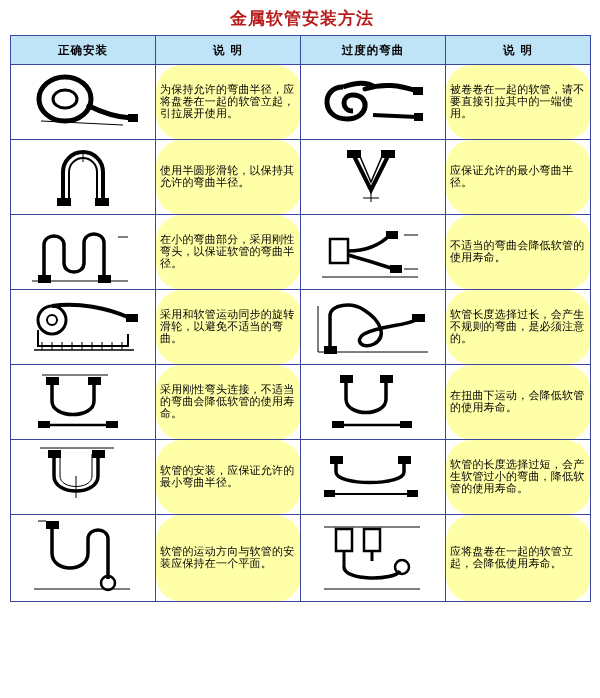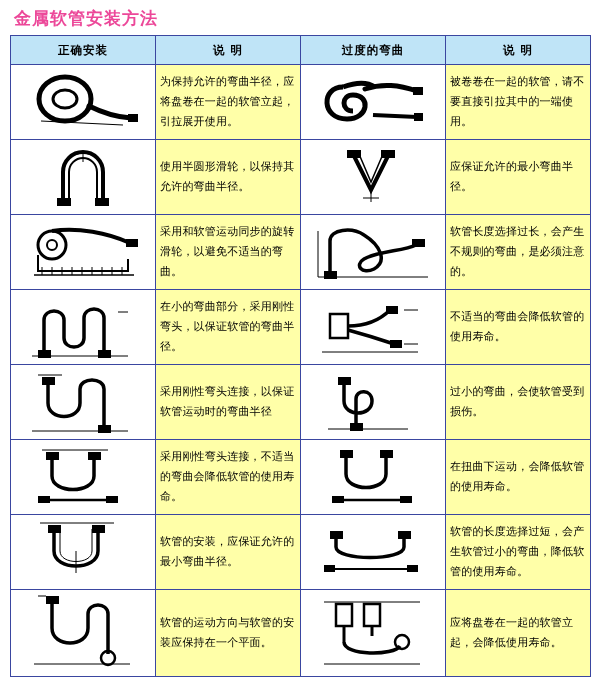--- a/index.html
+++ b/index.html
@@ -18,23 +18,24 @@
     width: 600px;
     height: 698px;
     position: relative;
     box-sizing: border-box;
     padding: 6px 10px 0 10px;
   }
   .title {
     font-size: 17px;
     font-weight: bold;
     letter-spacing: 1px;
-    color: #ec4899;
+    color: #b91c1c;
     margin: 2px 0 7px 4px;
     line-height: 20px;
+    text-align: center;
   }
   table.hose-table {
     border-collapse: collapse;
     width: 580px;
     table-layout: fixed;
     border: 1px solid #3a3a8c;
   }
   table.hose-table td, table.hose-table th {
     border: 1px solid #3a46a0;
     padding: 4px;
@@ -53,24 +54,25 @@
   td.img-cell {
     background: #ffffff;
     text-align: center;
     vertical-align: middle;
     height: 66px;
     padding: 2px 0;
   }
   td.txt-cell {
     background: #ffffa8;
     font-size: 11px;
-    line-height: 20px;
+    line-height: 12px;
     padding: 4px 7px;
     vertical-align: middle;
     letter-spacing: 0.2px;
+    border-radius: 26px;
   }
   .fig {
     display: block;
     margin: 0 auto;
   }
 </style>
 </head>
 <body>
 
 <div class="page">
@@ -134,20 +136,47 @@
           <svg class="fig" width="120" height="62" viewBox="0 0 120 62">
             <path d="M40 8 L 58 44 L 76 8" fill="none" stroke="#000" stroke-width="4"></path>
             <path d="M46 8 L 58 36 L 70 8" fill="none" stroke="#000" stroke-width="1.5"></path>
             <rect x="34" y="4" width="14" height="8" fill="#000"></rect>
             <rect x="68" y="4" width="14" height="8" fill="#000"></rect>
             <line x1="58" y1="44" x2="58" y2="56" stroke="#000" stroke-width="1"></line>
             <line x1="50" y1="52" x2="66" y2="52" stroke="#000" stroke-width="1"></line>
           </svg>
         </td>
         <td class="txt-cell">应保证允许的最小弯曲半径。</td>
+      </tr>
+
+      <tr>
+        <td class="img-cell">
+          <svg class="fig" width="130" height="66" viewBox="0 0 130 66">
+            <path d="M26 60 L 26 26 C 26 14, 46 14, 46 26 L 46 44 C 46 56, 66 56, 66 44 L 66 24" fill="none" stroke="#000" stroke-width="3.5"></path>
+            <path d="M66 24 C 66 12, 86 12, 86 24 L 86 60" fill="none" stroke="#000" stroke-width="3.5"></path>
+            <rect x="20" y="56" width="13" height="8" fill="#000"></rect>
+            <rect x="80" y="56" width="13" height="8" fill="#000"></rect>
+            <line x1="14" y1="62" x2="110" y2="62" stroke="#000" stroke-width="1"></line>
+            <line x1="100" y1="18" x2="110" y2="18" stroke="#000" stroke-width="1"></line>
+          </svg>
+        </td>
+        <td class="txt-cell">在小的弯曲部分，采用刚性弯头，以保证软管的弯曲半径。</td>
+        <td class="img-cell">
+          <svg class="fig" width="130" height="62" viewBox="0 0 130 62">
+            <rect x="22" y="18" width="18" height="24" fill="none" stroke="#000" stroke-width="2.5"></rect>
+            <path d="M40 30 C 62 30, 74 22, 82 14" fill="none" stroke="#000" stroke-width="3.5"></path>
+            <path d="M40 34 C 62 40, 74 44, 86 48" fill="none" stroke="#000" stroke-width="3.5"></path>
+            <rect x="78" y="10" width="12" height="8" fill="#000"></rect>
+            <rect x="82" y="44" width="12" height="8" fill="#000"></rect>
+            <line x1="96" y1="14" x2="110" y2="14" stroke="#000" stroke-width="1"></line>
+            <line x1="96" y1="48" x2="110" y2="48" stroke="#000" stroke-width="1"></line>
+            <line x1="14" y1="56" x2="110" y2="56" stroke="#000" stroke-width="1"></line>
+          </svg>
+        </td>
+        <td class="txt-cell">不适当的弯曲会降低软管的使用寿命。</td>
       </tr>
 
       <tr>
         <td class="img-cell">
           <svg class="fig" width="130" height="62" viewBox="0 0 130 62">
             <circle cx="34" cy="24" r="14" fill="none" stroke="#000" stroke-width="3"></circle>
             <circle cx="34" cy="24" r="5" fill="none" stroke="#000" stroke-width="2"></circle>
             <path d="M34 10 C 60 6, 90 12, 112 22" fill="none" stroke="#000" stroke-width="4"></path>
             <rect x="108" y="18" width="12" height="8" fill="#000"></rect>
             <path d="M20 34 L 20 50 L 110 50 L 110 38" fill="none" stroke="#000" stroke-width="2"></path>
@@ -171,69 +200,20 @@
             <path d="M22 54 L 22 20 C 22 8, 44 6, 56 14 C 72 24, 80 40, 66 48 C 54 54, 46 44, 56 38 C 70 30, 96 30, 108 24" fill="none" stroke="#000" stroke-width="3.5"></path>
             <rect x="16" y="50" width="13" height="8" fill="#000"></rect>
             <rect x="104" y="18" width="13" height="8" fill="#000"></rect>
             <line x1="10" y1="56" x2="120" y2="56" stroke="#000" stroke-width="1"></line>
             <line x1="10" y1="10" x2="10" y2="56" stroke="#000" stroke-width="1"></line>
           </svg>
         </td>
         <td class="txt-cell">软管长度选择过长，会产生不规则的弯曲，是必须注意的。</td>
       </tr>
 
-      <tr>
-        <td class="img-cell">
-          <svg class="fig" width="130" height="66" viewBox="0 0 130 66">
-            <path d="M26 60 L 26 26 C 26 14, 46 14, 46 26 L 46 44 C 46 56, 66 56, 66 44 L 66 24" fill="none" stroke="#000" stroke-width="3.5"></path>
-            <path d="M66 24 C 66 12, 86 12, 86 24 L 86 60" fill="none" stroke="#000" stroke-width="3.5"></path>
-            <rect x="20" y="56" width="13" height="8" fill="#000"></rect>
-            <rect x="80" y="56" width="13" height="8" fill="#000"></rect>
-            <line x1="14" y1="62" x2="110" y2="62" stroke="#000" stroke-width="1"></line>
-            <line x1="100" y1="18" x2="110" y2="18" stroke="#000" stroke-width="1"></line>
-          </svg>
-        </td>
-        <td class="txt-cell">在小的弯曲部分，采用刚性弯头，以保证软管的弯曲半径。</td>
-        <td class="img-cell">
-          <svg class="fig" width="130" height="62" viewBox="0 0 130 62">
-            <rect x="22" y="18" width="18" height="24" fill="none" stroke="#000" stroke-width="2.5"></rect>
-            <path d="M40 30 C 62 30, 74 22, 82 14" fill="none" stroke="#000" stroke-width="3.5"></path>
-            <path d="M40 34 C 62 40, 74 44, 86 48" fill="none" stroke="#000" stroke-width="3.5"></path>
-            <rect x="78" y="10" width="12" height="8" fill="#000"></rect>
-            <rect x="82" y="44" width="12" height="8" fill="#000"></rect>
-            <line x1="96" y1="14" x2="110" y2="14" stroke="#000" stroke-width="1"></line>
-            <line x1="96" y1="48" x2="110" y2="48" stroke="#000" stroke-width="1"></line>
-            <line x1="14" y1="56" x2="110" y2="56" stroke="#000" stroke-width="1"></line>
-          </svg>
-        </td>
-        <td class="txt-cell">不适当的弯曲会降低软管的使用寿命。</td>
-      </tr>
-
-      <tr>
-        <td class="img-cell">
-          <svg class="fig" width="130" height="66" viewBox="0 0 130 66">
-            <path d="M30 12 L 30 34 C 30 52, 62 52, 62 34 L 62 20" fill="none" stroke="#000" stroke-width="3.5"></path>
-            <path d="M62 20 C 62 8, 86 8, 86 20 L 86 60" fill="none" stroke="#000" stroke-width="3.5"></path>
-            <rect x="24" y="8" width="13" height="8" fill="#000"></rect>
-            <rect x="80" y="56" width="13" height="8" fill="#000"></rect>
-            <line x1="14" y1="62" x2="110" y2="62" stroke="#000" stroke-width="1"></line>
-            <line x1="20" y1="6" x2="44" y2="6" stroke="#000" stroke-width="1"></line>
-          </svg>
-        </td>
-        <td class="txt-cell">采用刚性弯头连接，以保证软管运动时的弯曲半径</td>
-        <td class="img-cell">
-          <svg class="fig" width="130" height="62" viewBox="0 0 130 62">
-            <path d="M36 10 L 36 30 C 36 46, 64 46, 64 30 C 64 18, 48 18, 48 28 L 48 56" fill="none" stroke="#000" stroke-width="3.5"></path>
-            <rect x="30" y="6" width="13" height="8" fill="#000"></rect>
-            <rect x="42" y="52" width="13" height="8" fill="#000"></rect>
-            <line x1="20" y1="58" x2="100" y2="58" stroke="#000" stroke-width="1"></line>
-          </svg>
-        </td>
-        <td class="txt-cell">过小的弯曲，会使软管受到损伤。</td>
-      </tr>
 
       <tr>
         <td class="img-cell">
           <svg class="fig" width="130" height="62" viewBox="0 0 130 62">
             <path d="M34 10 L 34 30 C 34 48, 76 48, 76 30 L 76 10" fill="none" stroke="#000" stroke-width="3.5"></path>
             <rect x="28" y="6" width="13" height="8" fill="#000"></rect>
             <rect x="70" y="6" width="13" height="8" fill="#000"></rect>
             <line x1="20" y1="54" x2="100" y2="54" stroke="#000" stroke-width="2.5"></line>
             <rect x="20" y="50" width="12" height="7" fill="#000"></rect>
             <rect x="88" y="50" width="12" height="7" fill="#000"></rect>

